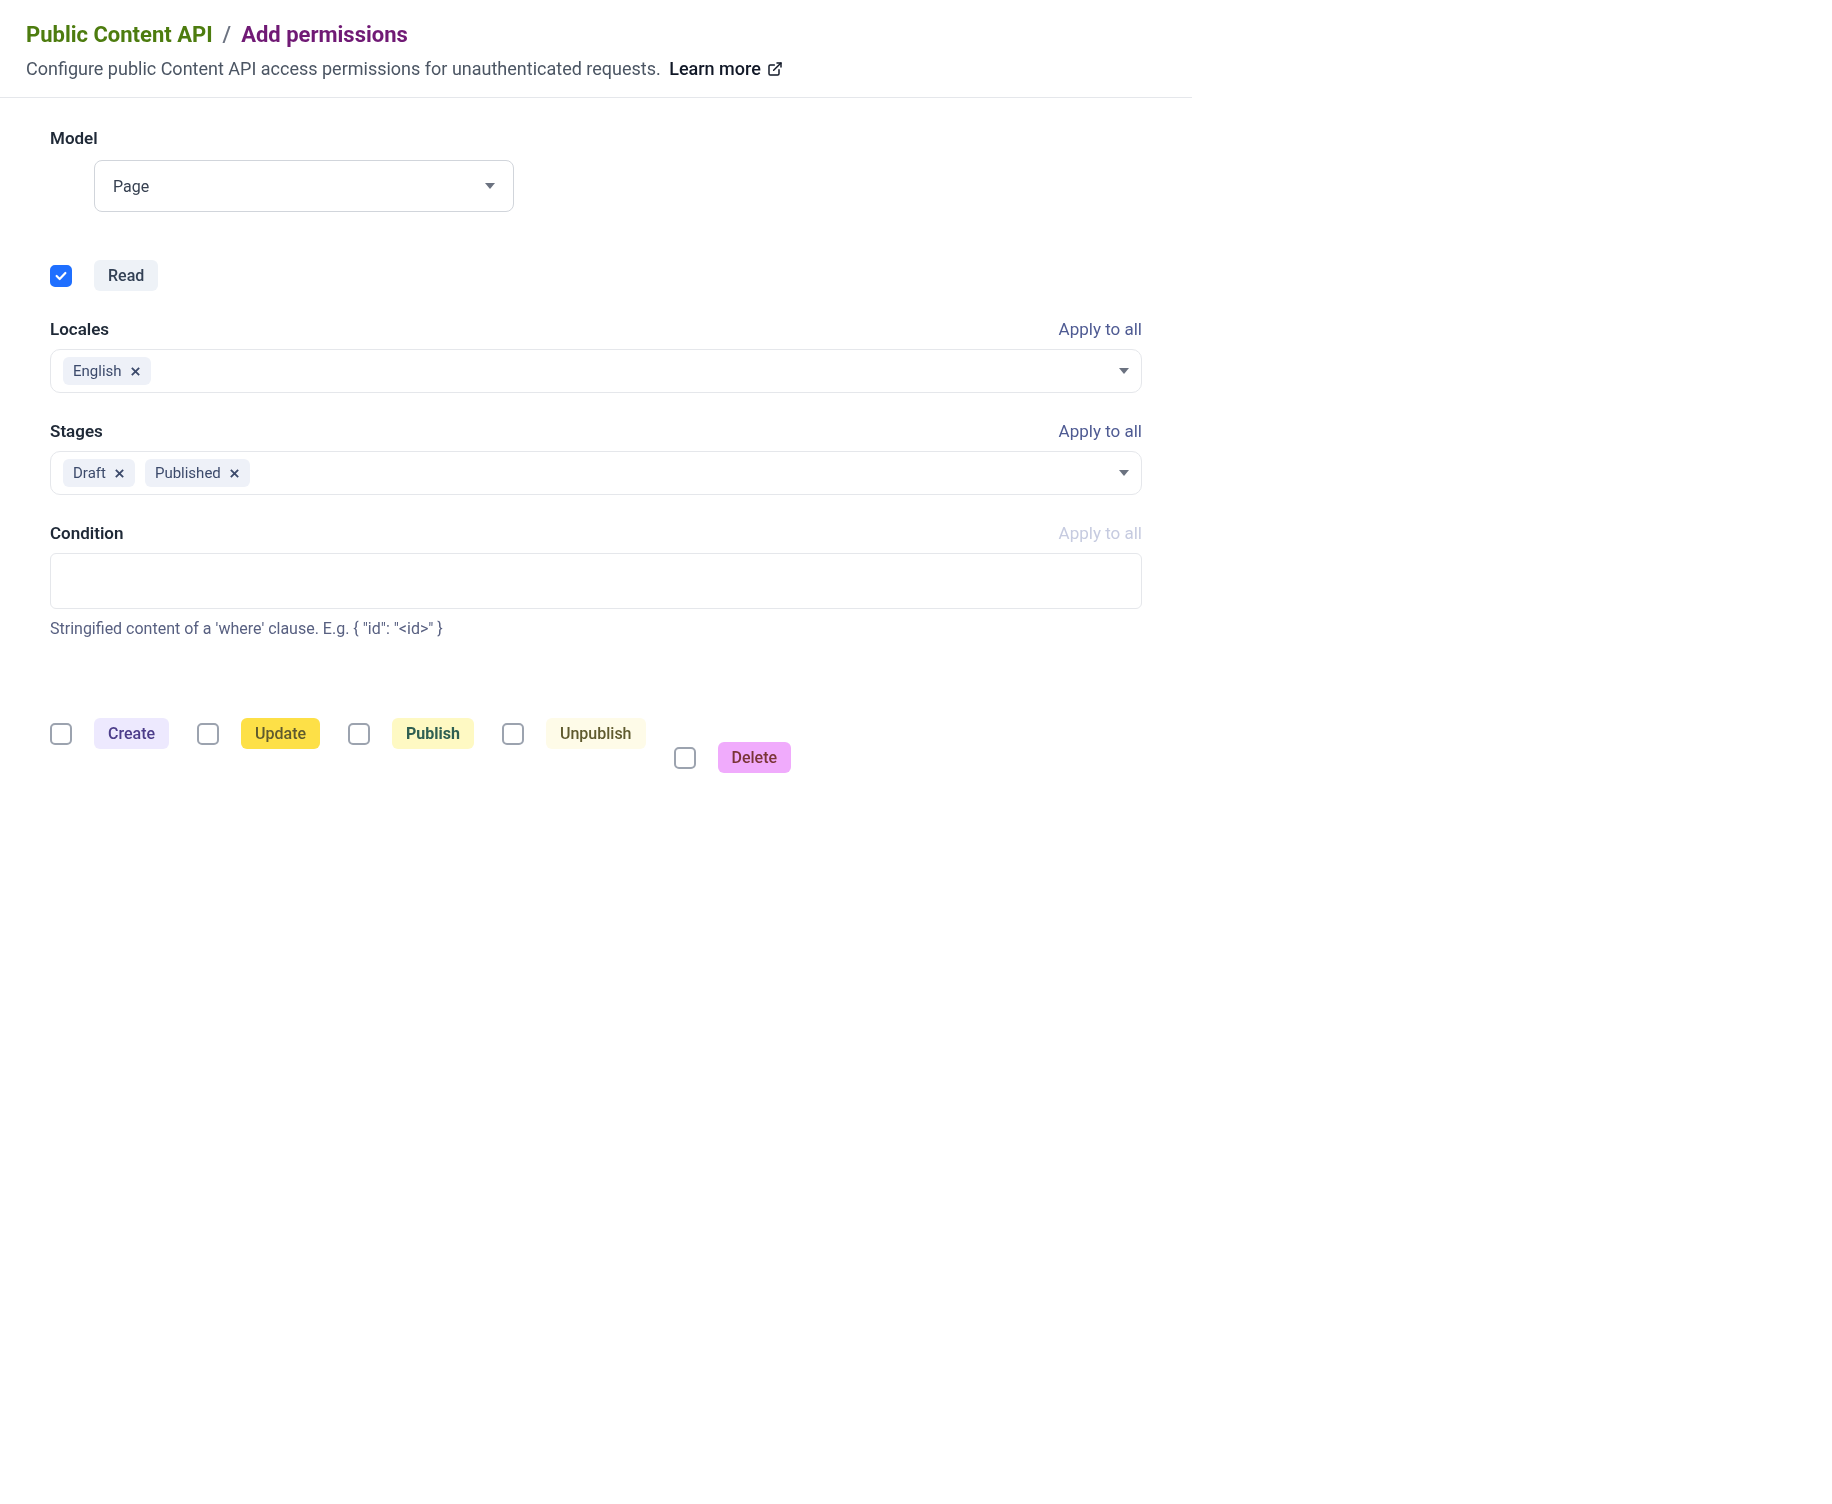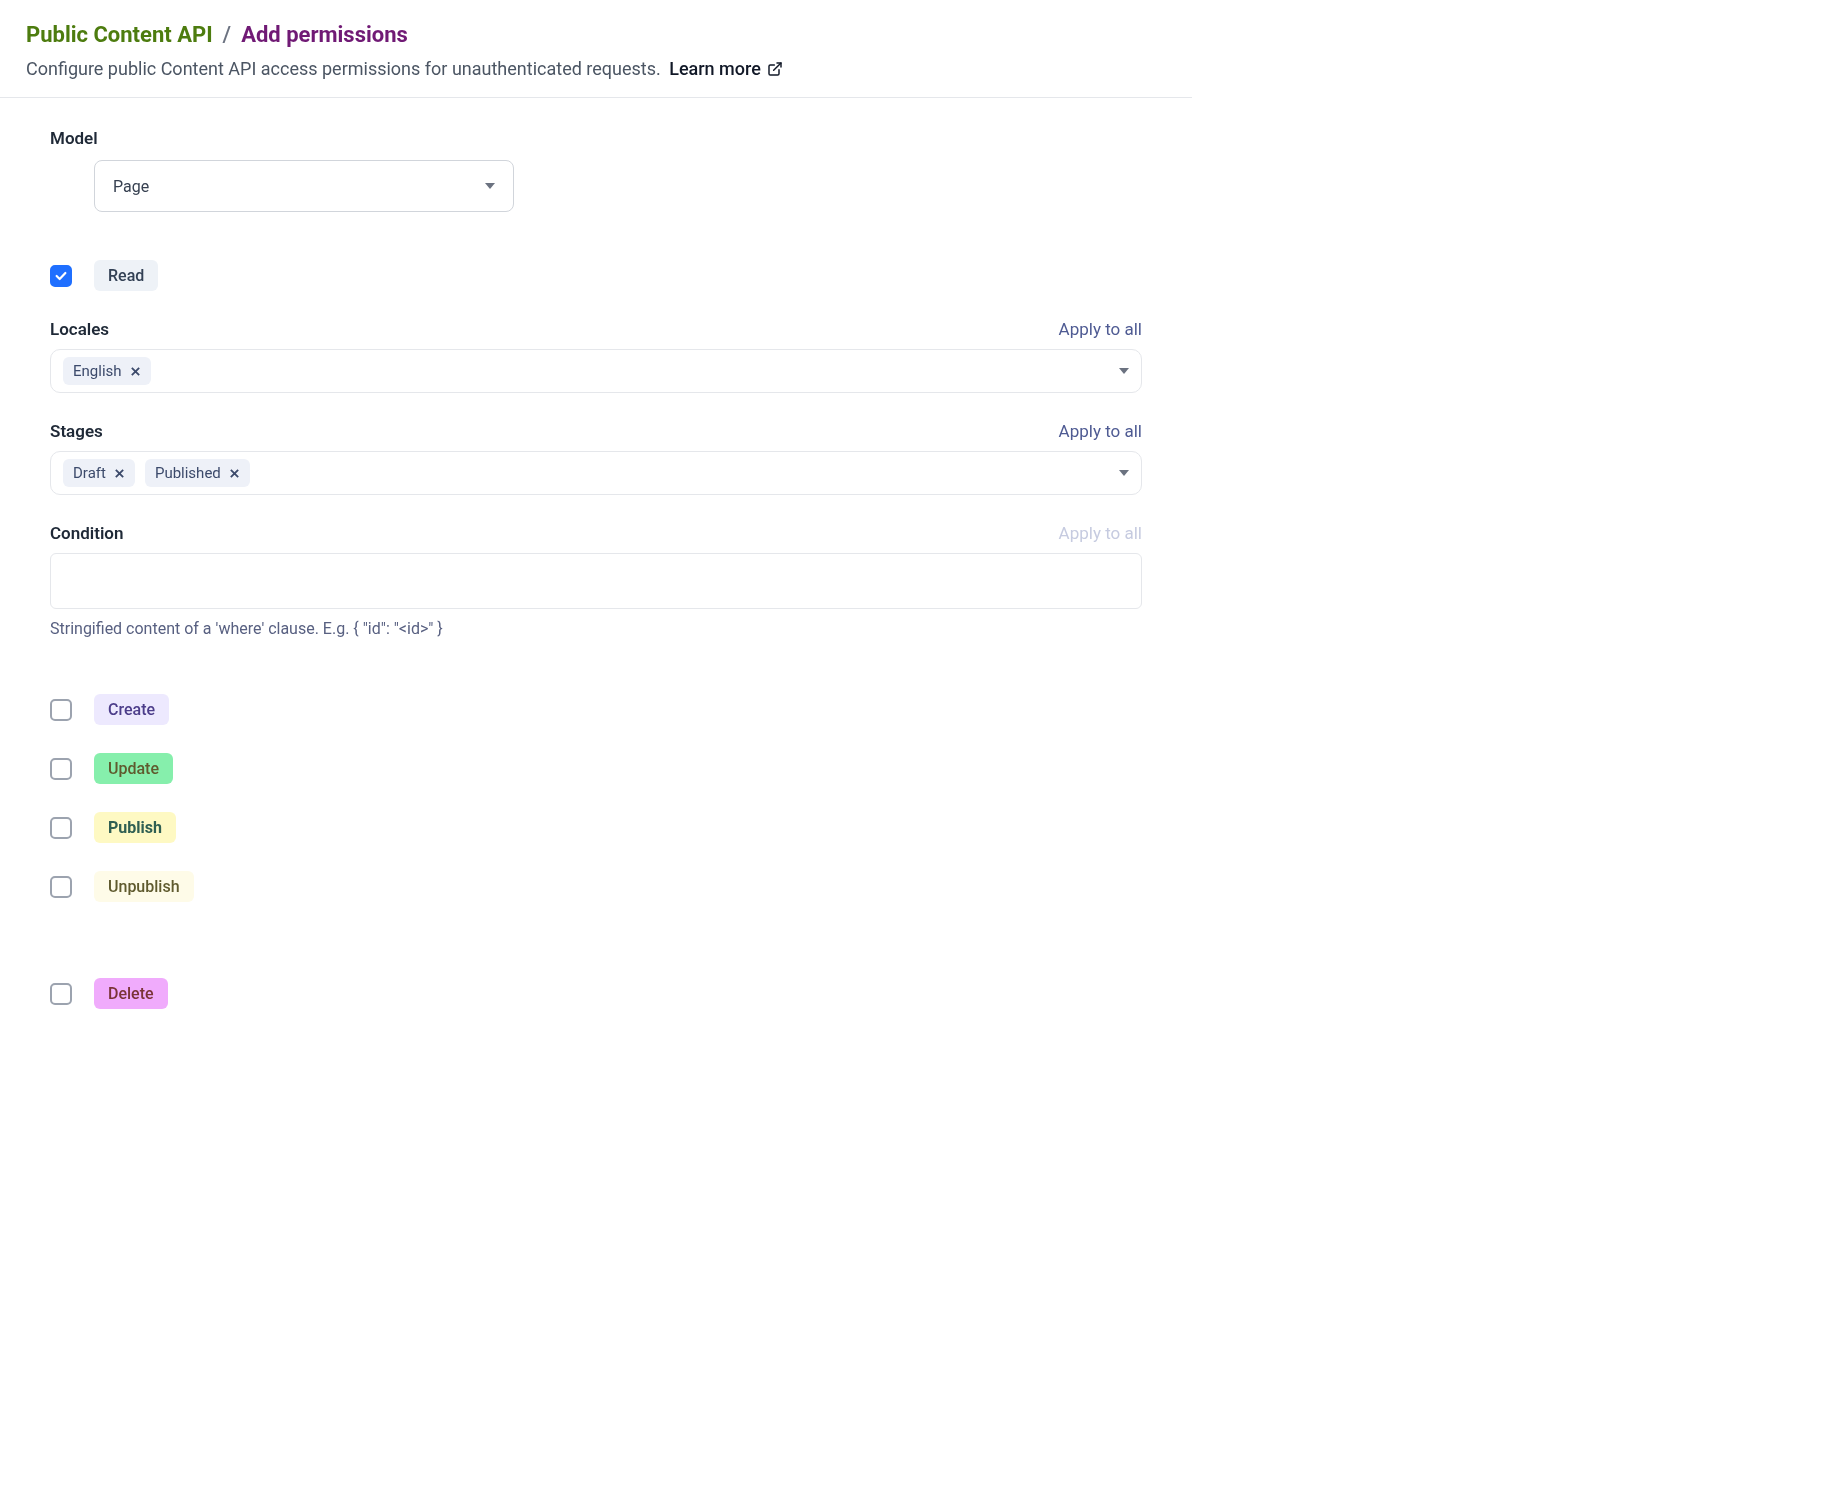--- a/index.html
+++ b/index.html
@@ -116,21 +116,21 @@
 
   .pill {
     display: inline-block;
     padding: 6px 14px;
     border-radius: 6px;
     font-size: 16px;
     font-weight: 500;
   }
   .pill.read    { background: #eef2f7; color: #334155; }
   .pill.create  { background: #ede9fe; color: #4c3d8a; }
-  .pill.update  { background: #86efac; color: #5f5a2e; }
+  .pill.update  { background: #fde047; color: #5f5a2e; }
   .pill.publish { background: #fef9c3; color: #2f5f52; font-weight: bold; }
   .pill.unpublish{ background: #fefbe8; color: #5f5a2e; }
   .pill.delete  { background: #f0abfc; color: #7a3437; }
 
   
   .section { margin-bottom: 28px; }
 
   
   .multi-select {
     width: 100%;
@@ -166,21 +166,21 @@
     padding: 0 14px;
     font-size: 16px;
     font-family: inherit;
   }
   .hint {
     margin-top: 10px;
     color: #586081;
     font-size: 16px;
   }
 
-  .perm-list { padding-top: 28px; display: flex; flex-direction: column; gap: 28px; text-align: center; }
+  .perm-list { padding-top: 28px; display: flex; flex-direction: row; gap: 28px; text-align: center; }
   .perm-list .check-row { margin-bottom: 0; }
 </style>
 </head>
 <body>
 
 <div class="page">
   <div class="header">
     <div class="breadcrumb">
       <span class="parent">Public Content API</span>
       <span class="sep">/</span>

